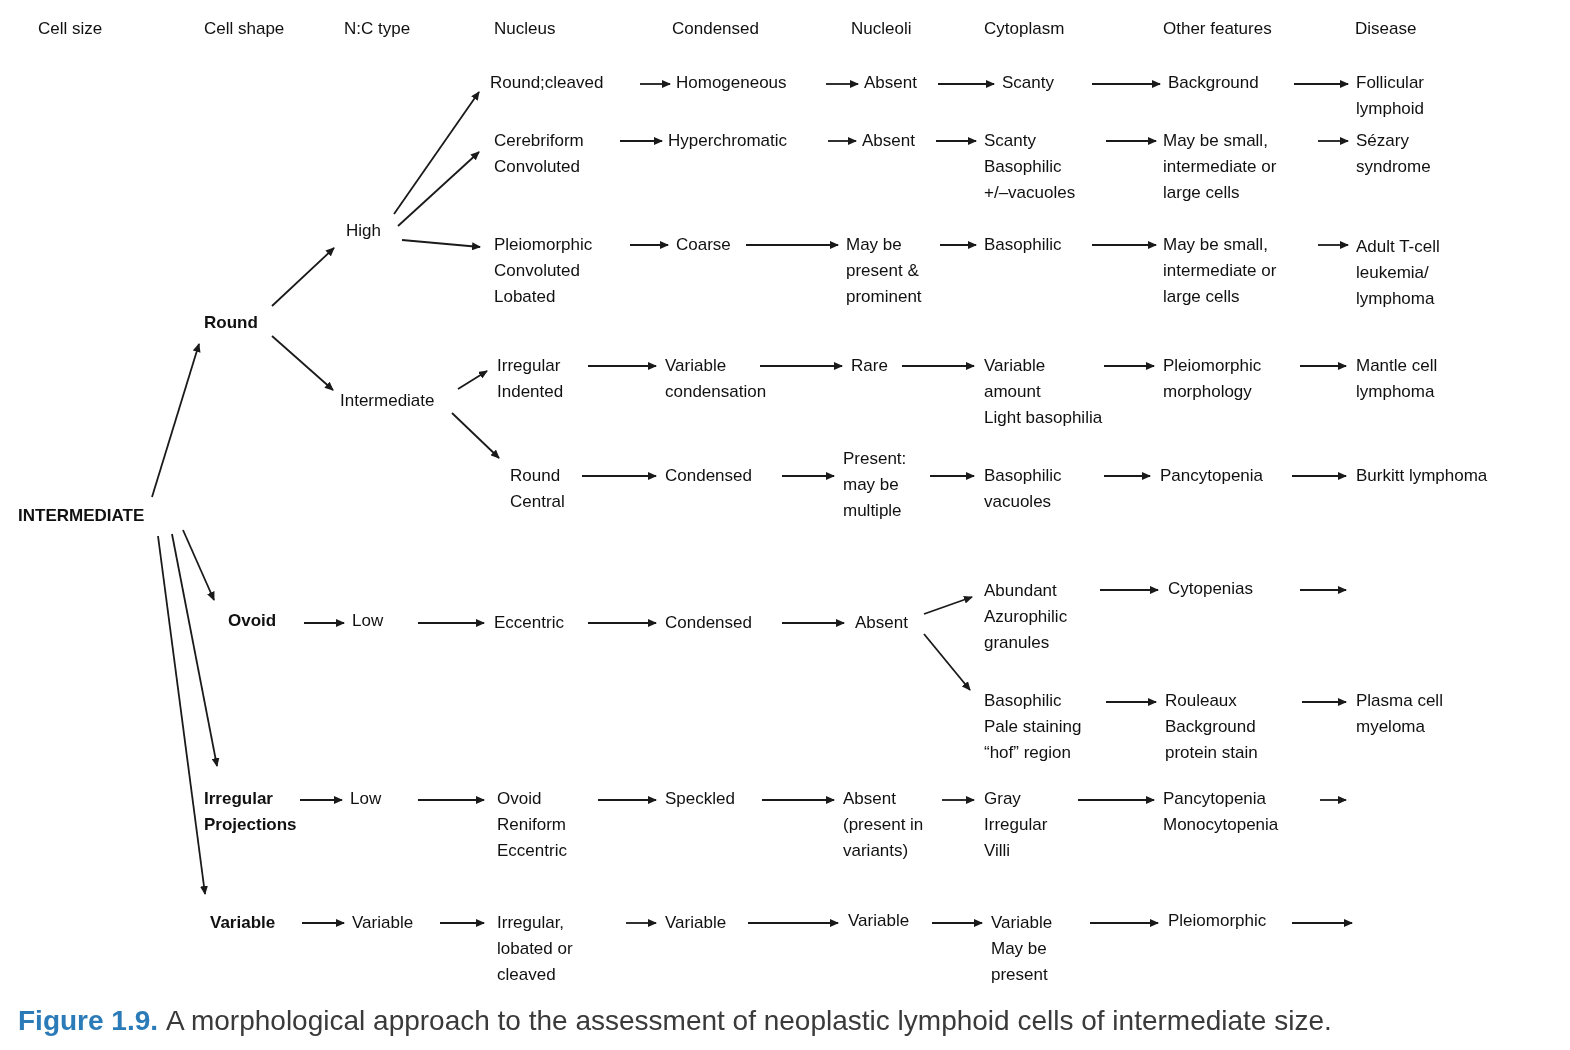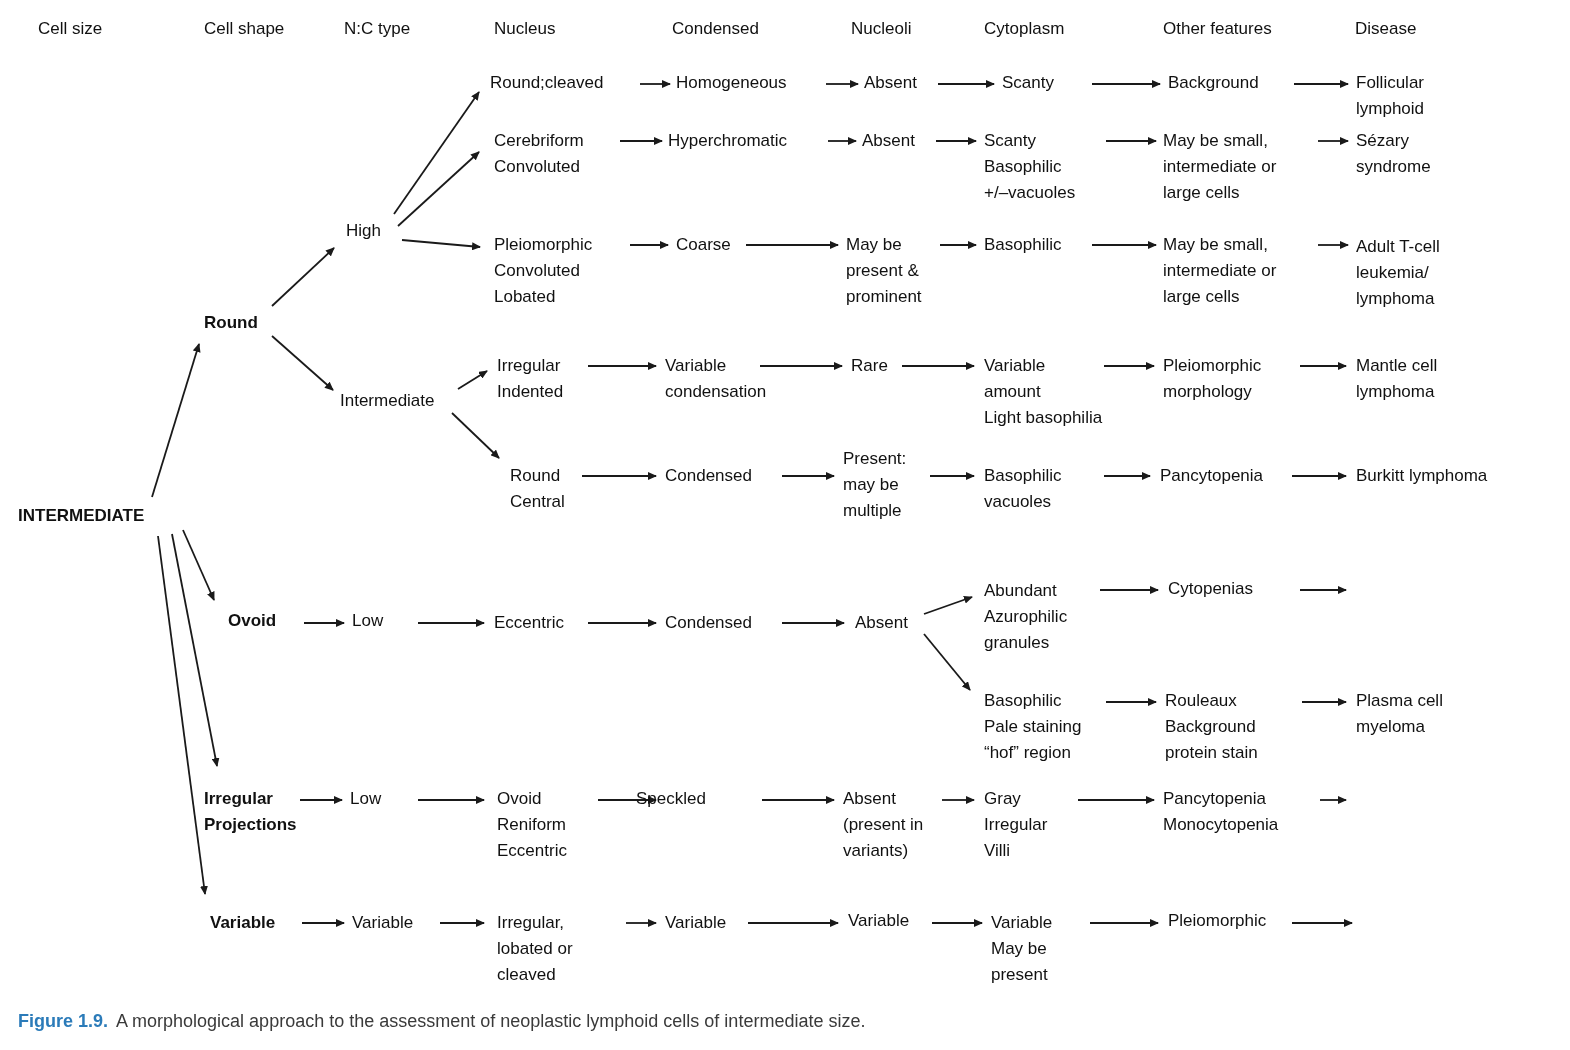--- a/index.html
+++ b/index.html
@@ -18,21 +18,21 @@
     position:absolute;
     font-size:17px;
     line-height:26px;
     white-space:pre-line;
   }
   .hdr{font-weight:normal;}
   .bold{font-weight:bold;}
   .caption{
     position:absolute;
     left:18px; top:1008px;
-    font-size:18px;
+    font-size:28px;
     line-height:26px;
     color:#3a3a3a;
     white-space:nowrap;
   }
   .caption .cap-label{color:#2b7bb9;font-weight:bold;margin-right:8px;}
 </style>
 </head>
 <body>
 
 <div class="canvas">
@@ -215,21 +215,21 @@
 “hof” region</div>
   <div class="node" style="left:1165px;top:688px">Rouleaux
 Background
 protein stain</div>
   <div class="node" style="left:1356px;top:688px">Plasma cell
 myeloma</div>
 
   <div class="node" style="left:497px;top:786px">Ovoid
 Reniform
 Eccentric</div>
-  <div class="node" style="left:636px;top:786px">Speckled</div>
+  <div class="node" style="left:665px;top:786px">Speckled</div>
   <div class="node" style="left:843px;top:786px">Absent
 (present in
 variants)</div>
   <div class="node" style="left:984px;top:786px">Gray
 Irregular
 Villi</div>
   <div class="node" style="left:1163px;top:786px">Pancytopenia
 Monocytopenia</div>
 
   <div class="node" style="left:497px;top:910px">Irregular,

